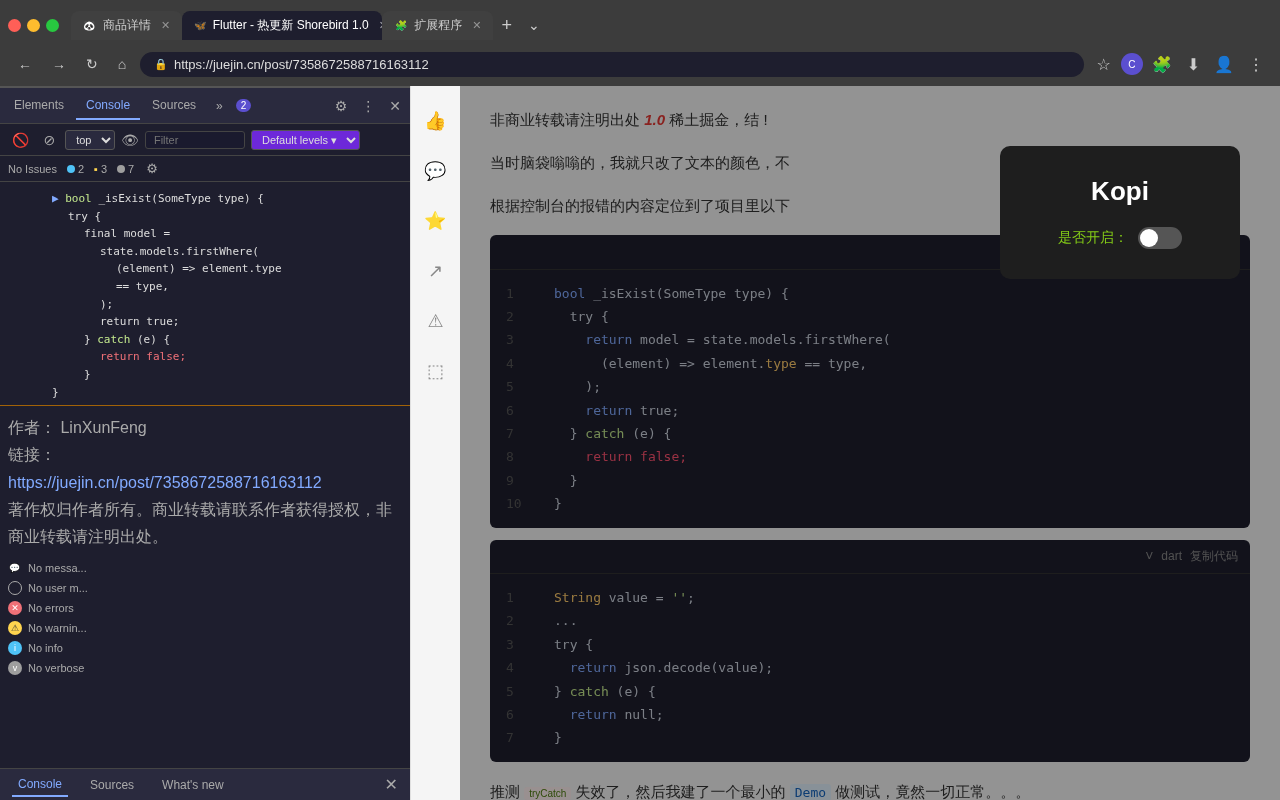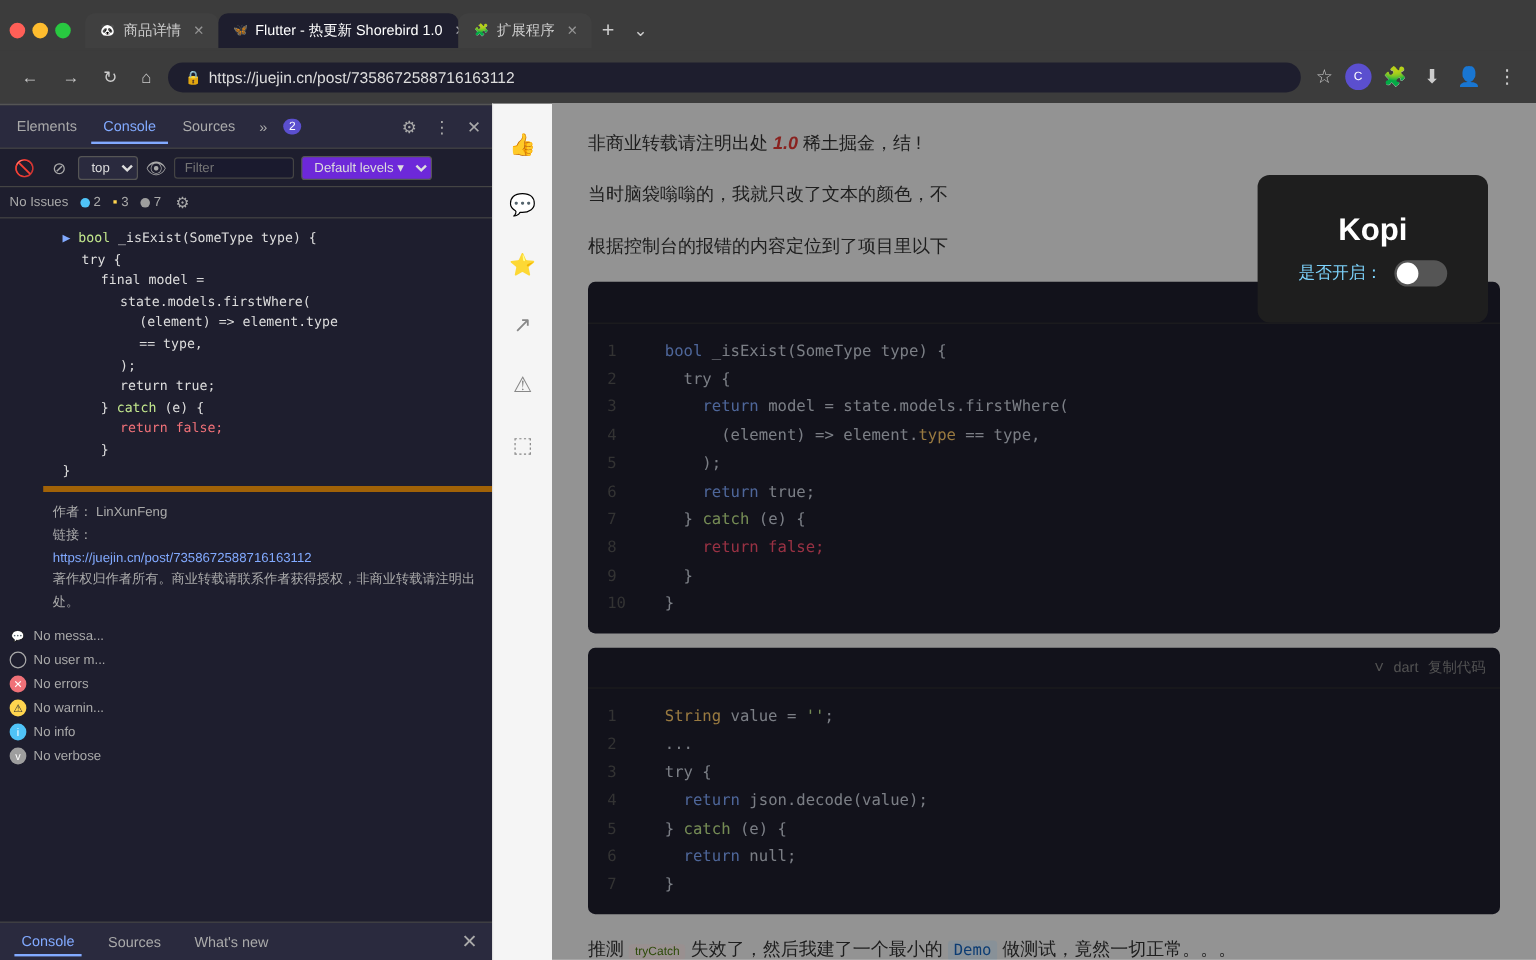--- a/index.html
+++ b/index.html
@@ -59,21 +59,21 @@
     .issue-dot.gray { background: #9e9e9e; }
     .gear-btn { background: none; border: none; color: #aaa; cursor: pointer; font-size: 13px; margin-left: 2px; }
 
     .devtools-content { flex: 1; overflow-y: auto; padding: 4px 0; }
     .code-block { font-family: 'Consolas', monospace; font-size: 11px; line-height: 1.6; padding: 4px 8px; margin-left: 44px; }
     .code-indent1 { padding-left: 16px; }
     .code-indent2 { padding-left: 32px; }
     .code-indent3 { padding-left: 48px; }
     .code-indent4 { padding-left: 64px; }
 
-    .meta-section { padding: 8px; font-size: 11px; color: #aaa; line-height: 1.7; border-top: 5px solid #a16207; margin-left: 36px; }
+    .meta-section { padding: 8px; font-size: 16px; color: #aaa; line-height: 1.7; border-top: 1px solid #a16207; }
     .meta-section a { color: #82aaff; text-decoration: none; }
 
     .sidebar-items { list-style: none; }
     .sidebar-item { display: flex; align-items: center; gap: 6px; padding: 3px 8px; font-size: 11px; color: #aaa; }
     .si-icon { width: 14px; height: 14px; border-radius: 50%; display: flex; align-items: center; justify-content: center; font-size: 9px; flex-shrink: 0; }
     .si-icon.circle-outline { border: 1.5px solid #aaa; background: transparent; }
     .si-icon.red-x { background: #f07178; color: white; }
     .si-icon.yellow-tri { background: #ffd54f; color: #333; }
     .si-icon.blue-i { background: #4fc3f7; color: white; }
     .si-icon.gray-v { background: #9e9e9e; color: white; }
@@ -101,23 +101,23 @@
     .str-val { color: #c3e88d; }
     .catch-kw { color: #c3e88d; }
     .ret-false { color: #ff5370; }
 
     .bottom-text { margin-top: 16px; font-size: 15px; color: #333; }
     .inline-code { color: #4d7c0f; background: #fff0f0; padding: 1px 5px; border-radius: 3px; font-family: Liberation Sans, sans-serif; font-size: 10px; }
     .inline-demo { color: #1565c0; background: #e3f2fd; padding: 1px 5px; border-radius: 3px; font-family: monospace; font-size: 13px; }
 
     
     .overlay { position: absolute; top: 0; left: 0; right: 0; bottom: 0; background: rgba(0,0,0,0.4); z-index: 10; display: flex; align-items: flex-start; justify-content: flex-end; padding: 60px 40px; pointer-events: none; }
-    .modal { background: #1e1e1e; border-radius: 10px; width: 192px; padding: 30px 20px; display: flex; flex-direction: column; align-items: center; gap: 10px; pointer-events: all; }
+    .modal { background: #1e1e1e; border-radius: 10px; width: 240px; padding: 30px 20px; display: flex; flex-direction: column; align-items: center; gap: 20px; pointer-events: all; }
     .modal-title { color: #fff; font-size: 26px; font-weight: bold; }
-    .modal-toggle-row { display: flex; align-items: center; gap: 10px; font-size: 14px; color: #7dd3fc; }
+    .modal-toggle-row { display: flex; align-items: center; gap: 10px; font-size: 14px; color: #84cc16; }
     .toggle { width: 44px; height: 22px; background: #555; border-radius: 11px; position: relative; cursor: pointer; }
     .toggle-thumb { width: 18px; height: 18px; background: white; border-radius: 50%; position: absolute; top: 2px; left: 2px; }
 
     
     .page-sidebar { width: 50px; background: #f5f5f5; display: flex; flex-direction: column; align-items: center; padding: 20px 0; gap: 20px; border-left: 1px solid #e0e0e0; flex-shrink: 0; }
     .page-sidebar-icon { color: #888; font-size: 18px; cursor: pointer; padding: 4px; }
 
     
     .devtools-bottom { background: #2a2a3e; border-top: 1px solid #444; display: flex; align-items: center; padding: 4px 12px; gap: 16px; height: 32px; }
     .db-tab { font-size: 12px; color: #aaa; cursor: pointer; padding: 4px 6px; }

